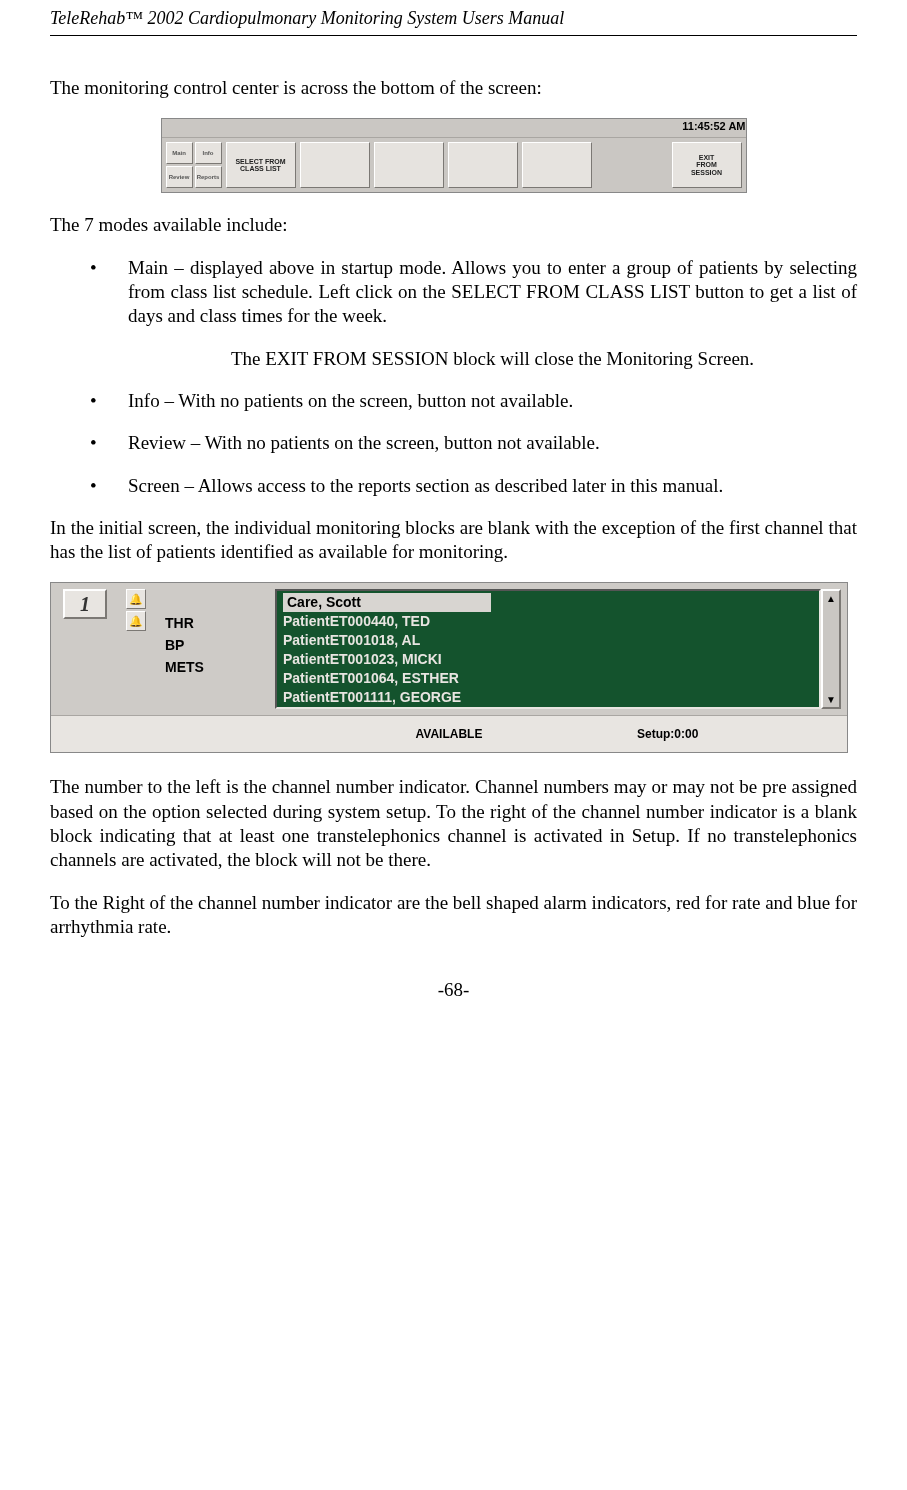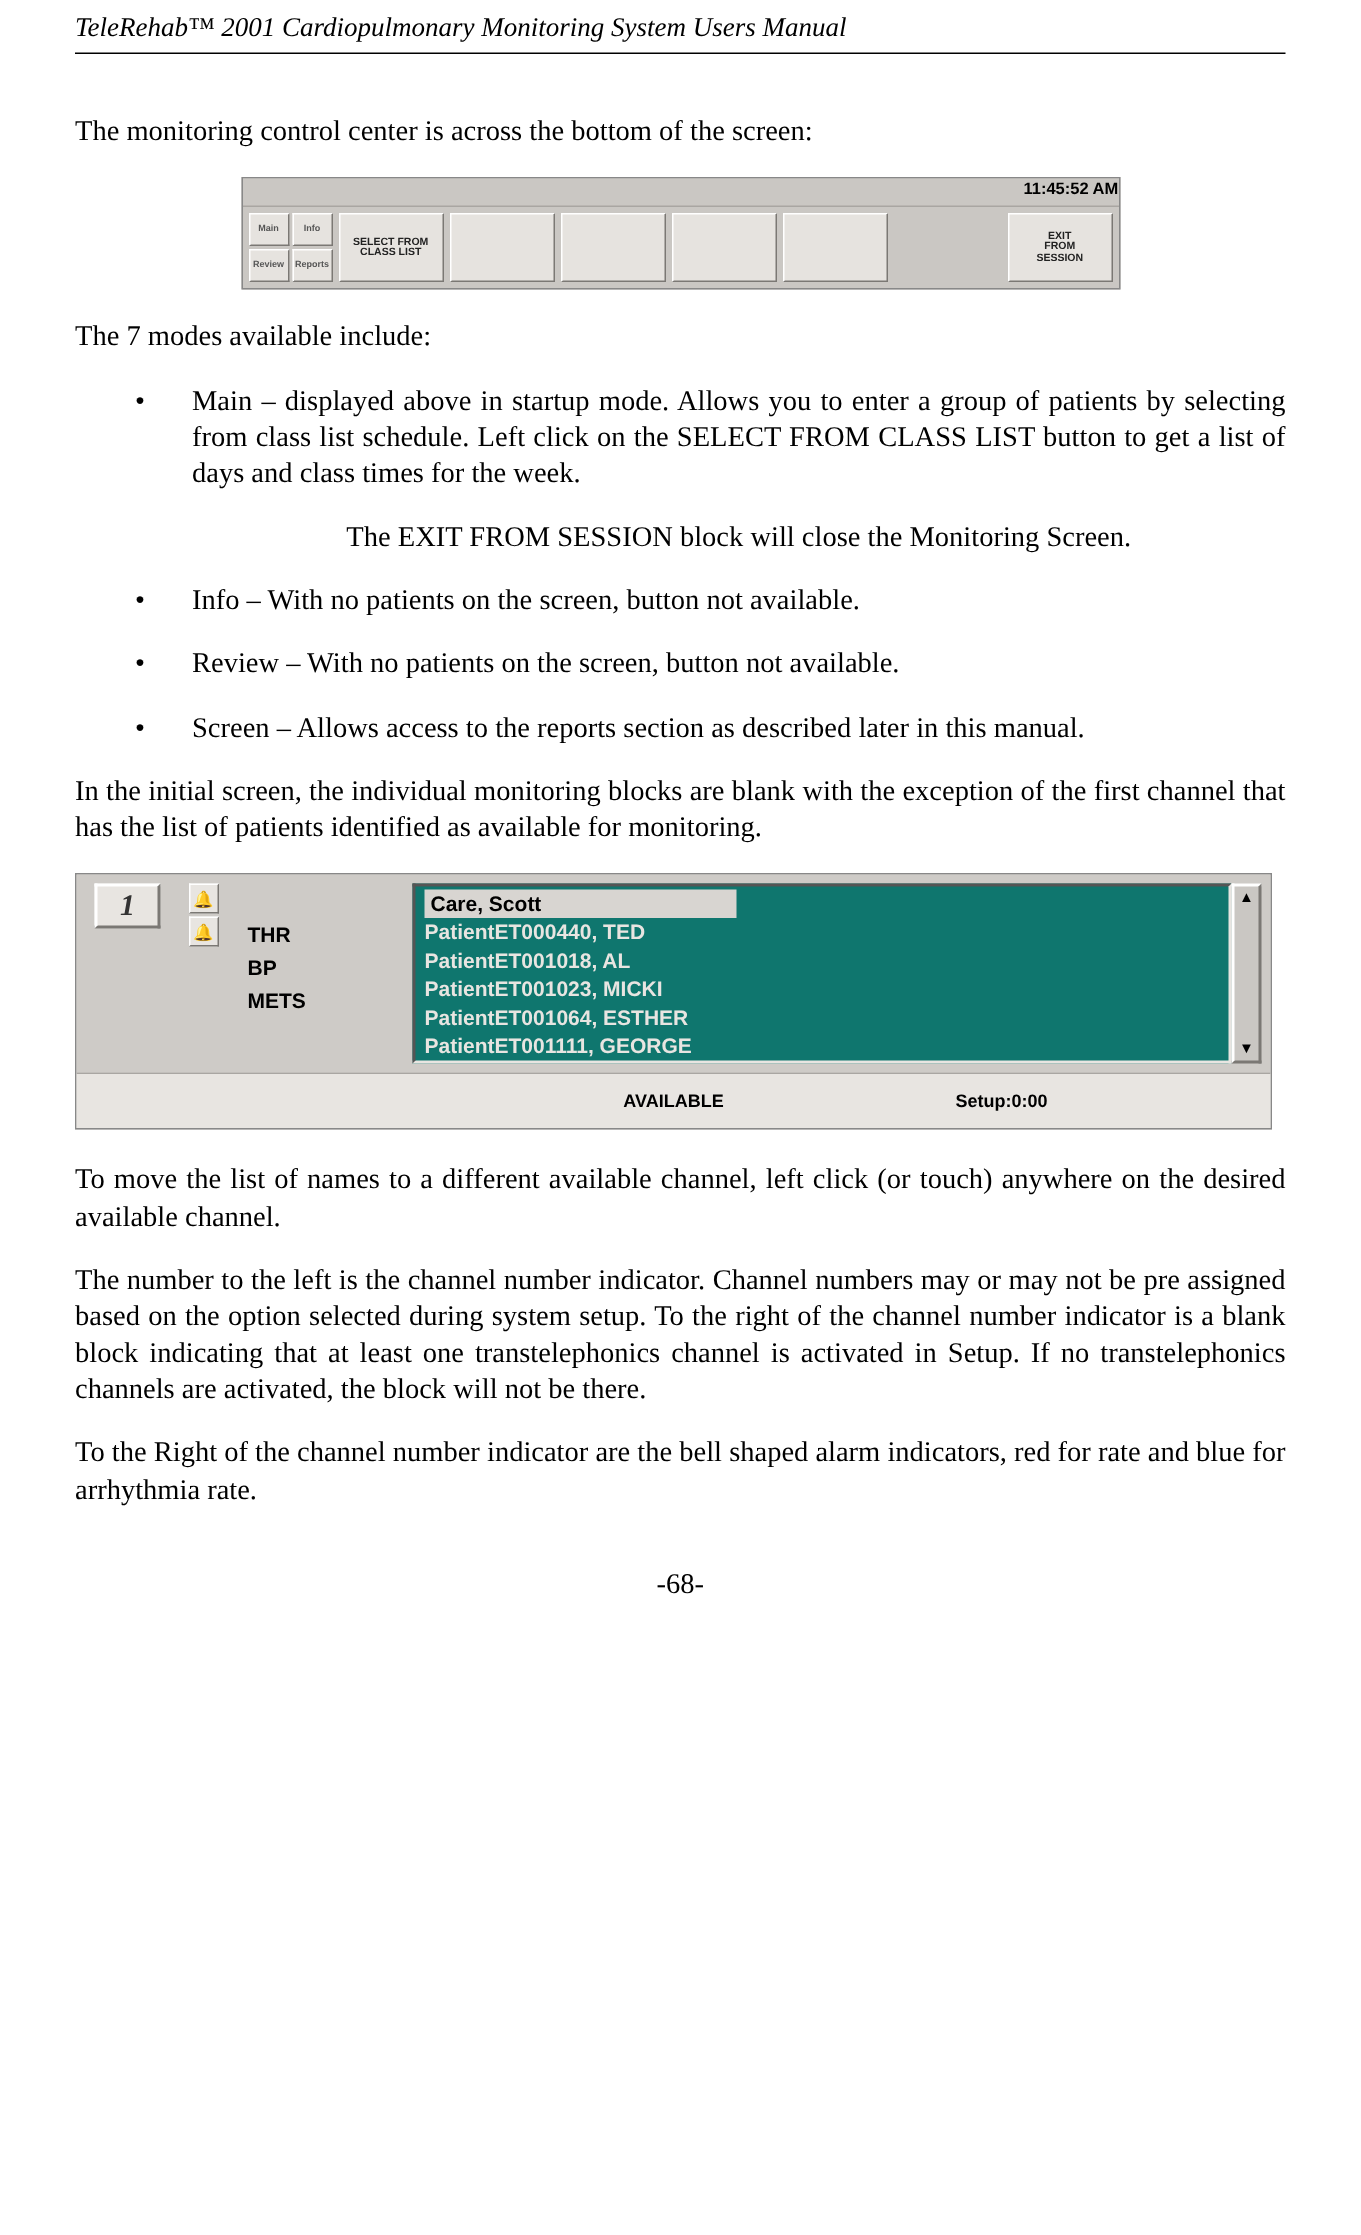--- a/index.html
+++ b/index.html
@@ -199,21 +199,21 @@
     color: #000;
     line-height: 1.55;
   }
   .chan-list-wrap {
     flex: 1;
     padding: 6px 6px 6px 0;
     display: flex;
   }
   .chan-list {
     flex: 1;
-    background: #0f766e;
+    background: #14532d;
     border-top: 2px solid #555;
     border-left: 2px solid #555;
     border-right: 2px solid #e8e5e1;
     border-bottom: 2px solid #e8e5e1;
     color: #e8e5e1;
     font-size: 14px;
     font-weight: bold;
     line-height: 1.35;
     padding: 2px 6px;
     height: 112px;
@@ -257,21 +257,21 @@
     text-align: center;
     font-size: 19px;
     margin-top: 40px;
   }
 </style>
 </head>
 <body>
 
 <div class="page">
 
-  <div class="running-header">TeleRehab™ 2001 Cardiopulmonary Monitoring System Users Manual</div>
+  <div class="running-header">TeleRehab™ 2002 Cardiopulmonary Monitoring System Users Manual</div>
   <hr class="rule">
 
   <p>The monitoring control center is across the bottom of the screen:</p>
 
   <div class="figure-wrap">
     <div class="ctrlbar">
       <div class="ctrlbar-top">
         <span class="clock">11:45:52 AM</span>
       </div>
       <div class="ctrlbar-row">
@@ -342,21 +342,20 @@
         </div>
       </div>
     </div>
     <div class="chan-bottom">
       <div style="width:200px"></div>
       <div class="avail">AVAILABLE</div>
       <div class="total">Setup:0:00</div>
     </div>
   </div>
 
-  <p class="justify">To move the list of names to a different available channel, left click (or touch) anywhere on the desired available channel.</p>
 
   <p class="justify">The number to the left is the channel number indicator. Channel numbers may or may not be pre assigned based on the option selected during system setup. To the right of the channel number indicator is a blank block indicating that at least one transtelephonics channel is activated in Setup. If no transtelephonics channels are activated, the block will not be there.</p>
 
   <p class="justify">To the Right of the channel number indicator are the bell shaped alarm indicators, red for rate and blue for arrhythmia rate.</p>
 
   <div class="footer">-68-</div>
 
 </div>
 
 </body></html>

